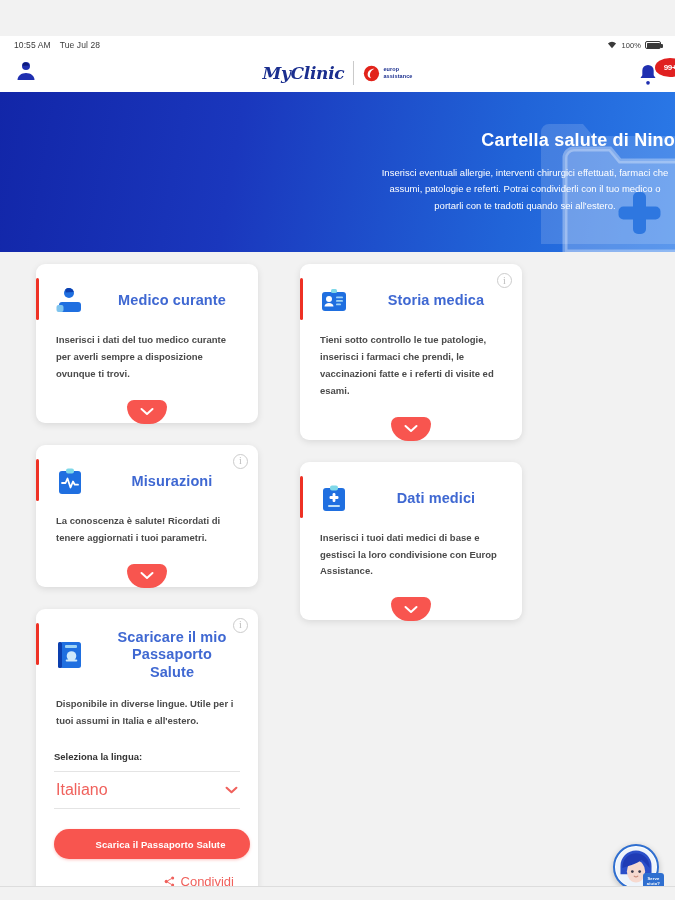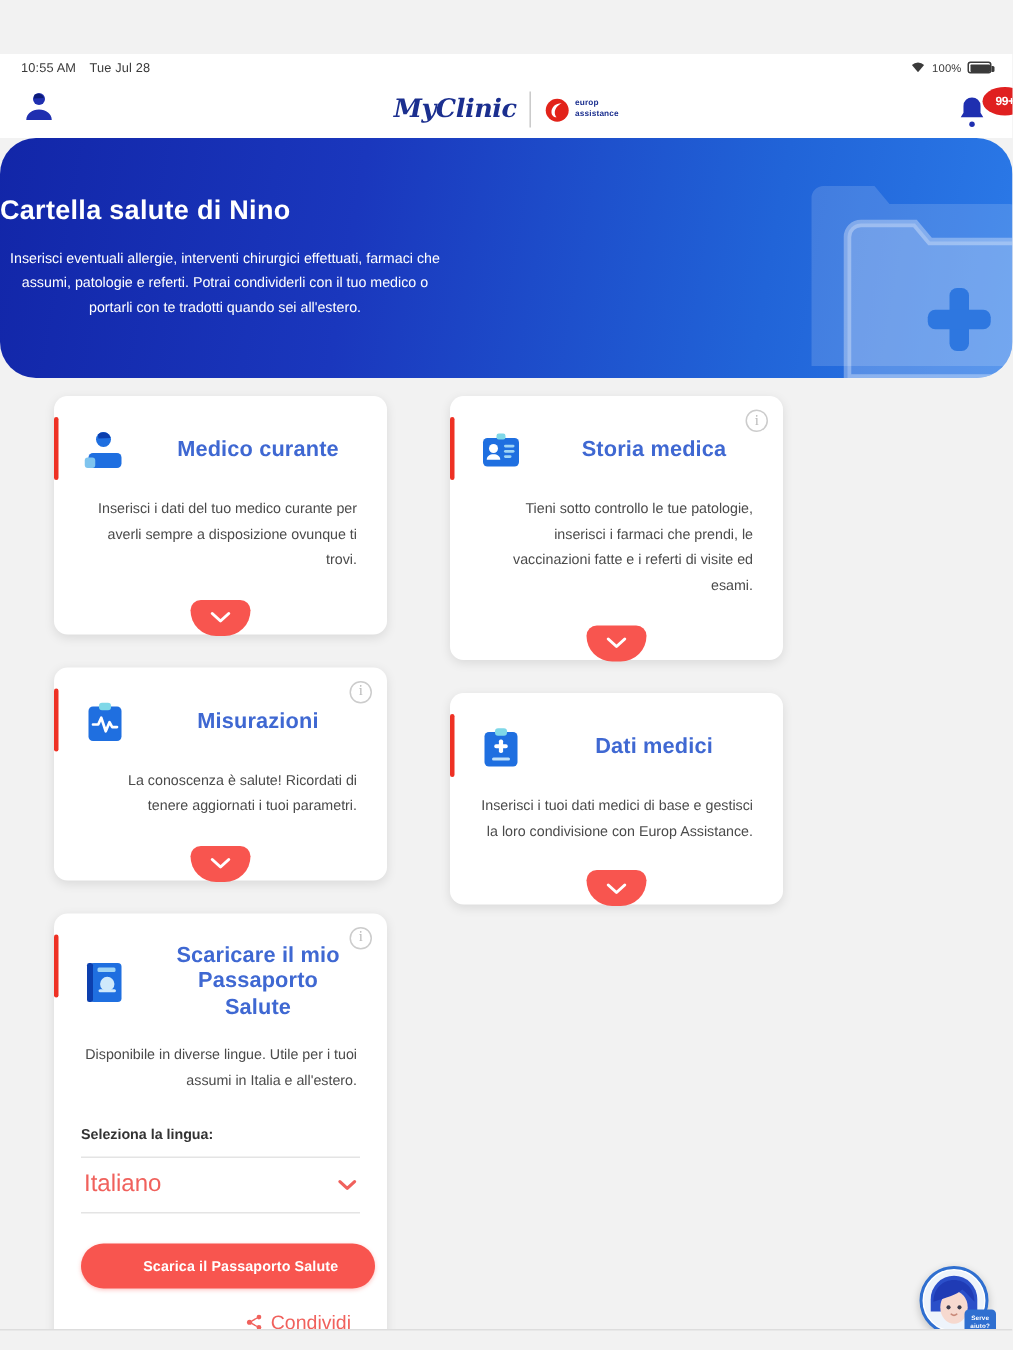--- a/index.html
+++ b/index.html
@@ -52,23 +52,22 @@
     position: absolute; top: -1px; left: 20px;
     background: #e02020; color: #fff; border-radius: 50%;
     width: 30px; height: 19px; font-size: 8px; font-weight: bold;
     display: flex; align-items: center; justify-content: center; letter-spacing: -0.3px;
   }
 
   
   .hero {
     height: 160px; position: relative; overflow: hidden;
     background: linear-gradient(100deg, #1226a8 0%, #1a37bd 35%, #2164d8 75%, #2b7ae8 100%);
-    display: flex; flex-direction: column; align-items: flex-start; justify-content: center;
+    display: flex; flex-direction: column; align-items: flex-end; justify-content: center;
     color: #ffffff;
-    border-radius: 24px;
   }
   .hero-art { position: absolute; right: -6px; top: 22px; opacity: .95; }
   .hero-title { font-size: 18px; font-weight: bold; letter-spacing: .2px; margin-bottom: 14px; z-index:2; }
   .hero-sub { font-size: 9.5px; line-height: 1.72; text-align: center; max-width: 300px; z-index:2; }
 
   
   .content { padding: 12px 36px 0 36px; display: flex; gap: 42px; }
   .col { width: 222px; display: flex; flex-direction: column; gap: 22px; }
   .col.right { padding-top: 0px; }
 
@@ -87,22 +86,22 @@
     color: #bbbbbb; font-size: 10px; font-family: "Liberation Serif", serif;
     display: flex; align-items: center; justify-content: center; line-height: 1;
   }
   .card-head { display: flex; align-items: center; gap: 24px; min-height: 34px; }
   .card-ic { width: 32px; height: 32px; flex: 0 0 32px; }
   .card-title {
     flex: 1; text-align: center; color: #3f68d2; font-size: 14.5px;
     font-weight: bold; letter-spacing: .1px; line-height: 1.22; padding-right: 6px;
   }
   .card-body {
-    text-align: right; color: #4a4a4a; font-size: 9.5px; line-height: 1.78;
-    margin-top: 14px; padding: 0 2px;
+    text-align: left; color: #4a4a4a; font-size: 9.5px; line-height: 1.78;
+    margin-top: 14px; padding: 0 2px; font-weight: bold;
   }
   .chev-btn {
     width: 40px; height: 24px; background: #f8554f; border-radius: 8px 8px 20px 20px;
     margin: 16px auto 0 auto; display: flex; align-items: center; justify-content: center;
     position: relative; bottom: -1px;
   }
   .chev-btn svg { width: 14px; height: 9px; }
 
   
   .pp-card { padding-bottom: 16px; }

